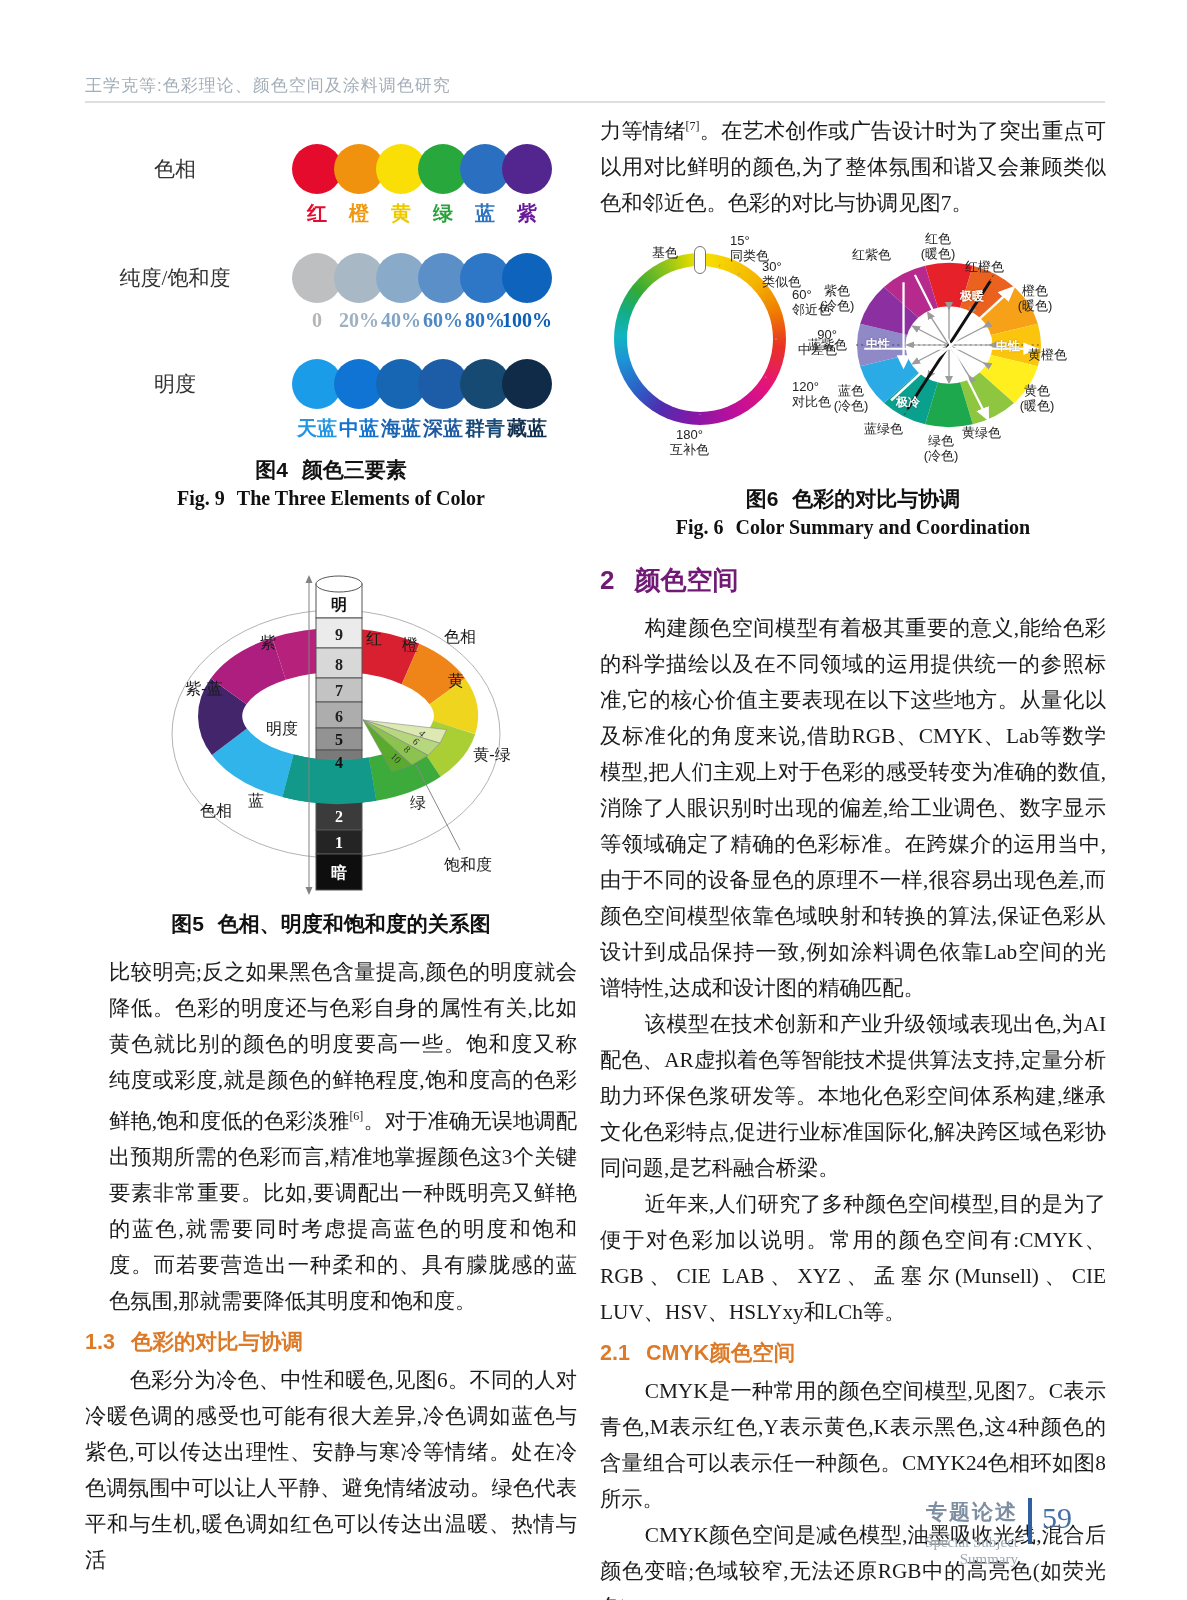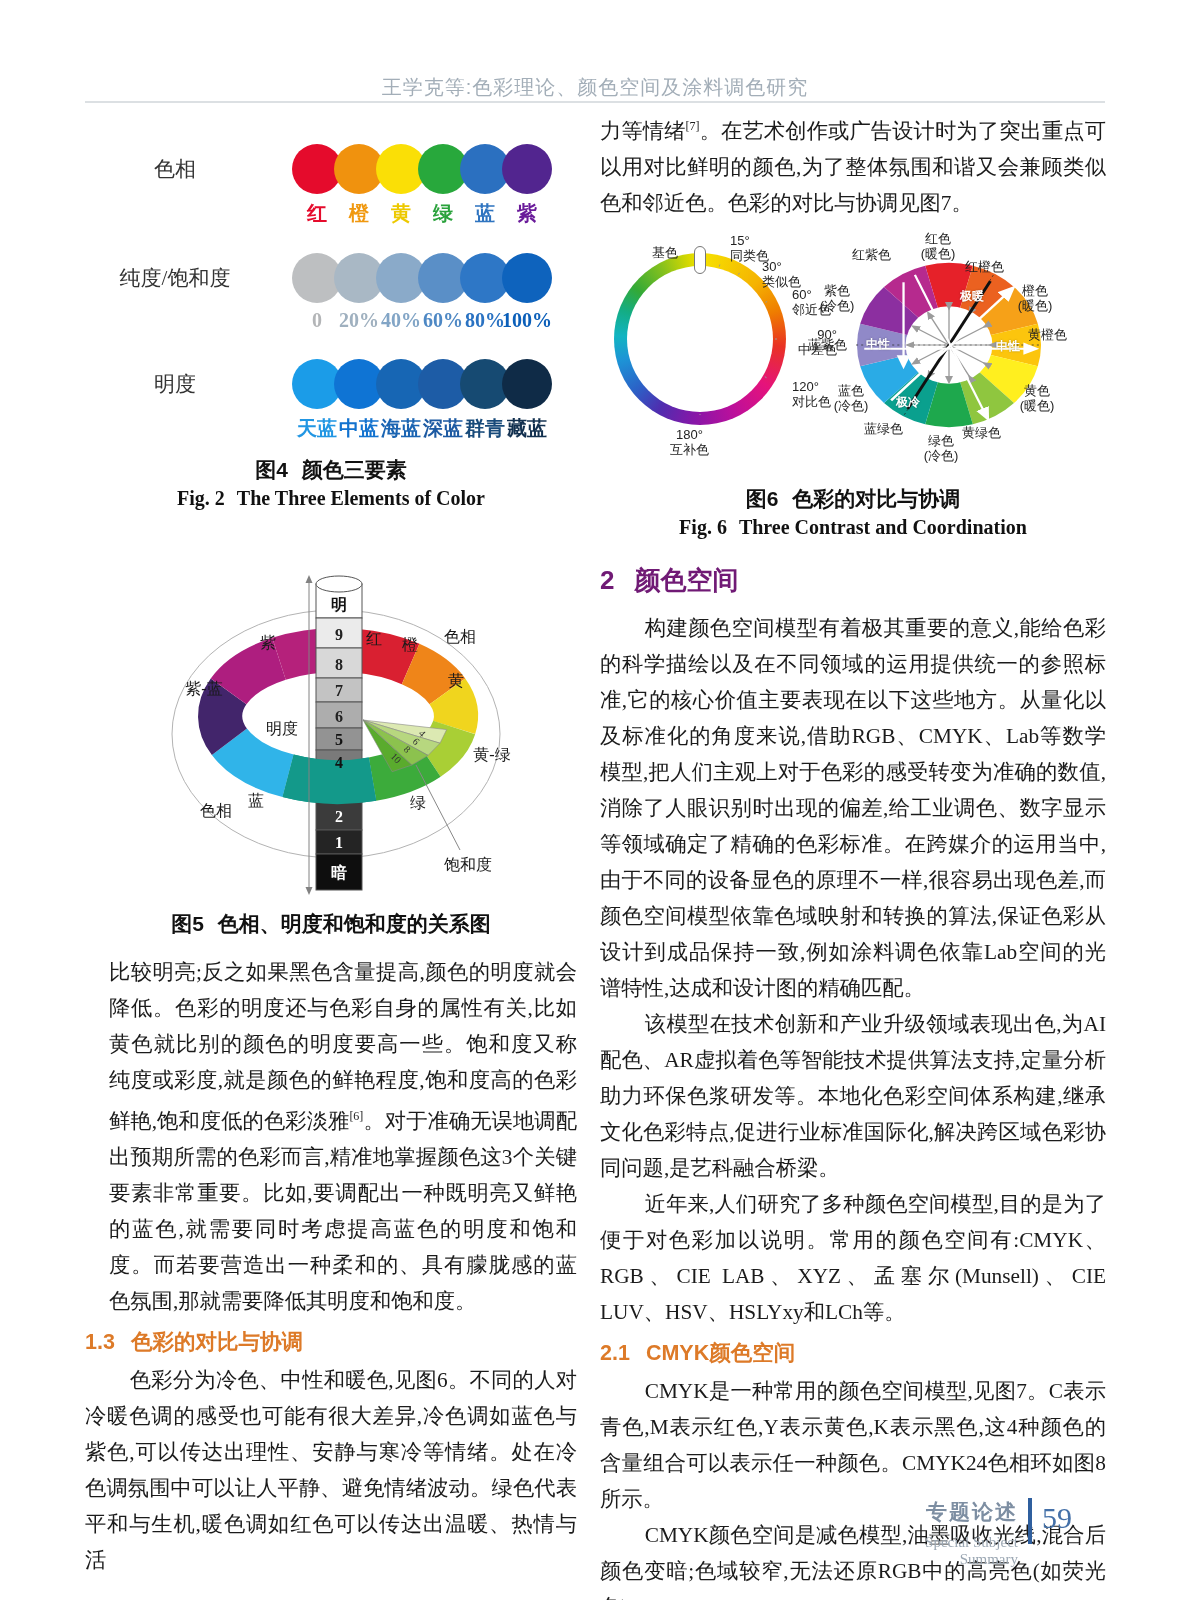--- a/index.html
+++ b/index.html
@@ -1,21 +1,21 @@
 <!DOCTYPE html>
 <html><head>
 <meta charset="utf-8">
 <style>
   html,body{margin:0;padding:0;background:#ffffff;}
   #page{position:relative;width:1187px;height:1600px;background:#fff;overflow:hidden;
         font-family:"Liberation Serif","DejaVu Serif",serif;color:#1b1b1b;}
   
-  .hdr{position:absolute;top:74px;left:85px;width:1020px;text-align:center;
+  .hdr{position:absolute;top:74px;left:85px;width:1020px;text-align:left;
        font-family:"Liberation Sans","DejaVu Sans",sans-serif;
-       font-size:20px;color:#a3aeb8;letter-spacing:1px;}
+       font-size:17px;color:#a3aeb8;letter-spacing:1px;}
   .hdr-rule{position:absolute;top:101px;left:85px;width:1020px;height:2px;background:#dcе0e3;background:#dce0e3;}
   
   #colL{position:absolute;left:85px;top:118px;width:492px;}
   #colR{position:absolute;left:600px;top:108px;width:506px;}
   .para{font-size:21.3px;line-height:36px;text-align:justify;margin:0;}
   .indent{text-indent:2.1em;}
   sup{font-size:12px;}
   .h-sub{font-family:"Liberation Sans","DejaVu Sans",sans-serif;font-weight:bold;color:#dd7a28;
          font-size:21.5px;margin:8px 0 6px 0;}
   .h-sub .no{margin-right:16px;}
@@ -136,21 +136,21 @@
             <span class="f4n" style="color: rgb(26, 100, 178);">海蓝</span>
             <span class="f4n" style="color: rgb(29, 90, 162);">深蓝</span>
             <span class="f4n" style="color: rgb(23, 74, 122);">群青</span>
             <span class="f4n" style="color: rgb(18, 48, 79);">藏蓝</span>
           </div>
         </div>
       </div>
       <div class="cap">
         <span class="no">图4</span><span>颜色三要素</span></div>
       <div class="cap-en">
-        <span class="no">Fig. 2</span><span>The Three Elements of Color</span></div>
+        <span class="no">Fig. 9</span><span>The Three Elements of Color</span></div>
     </div>
 
     <div class="f5wrap">
       <svg width="430" height="348" viewBox="0 0 430 348">
         <ellipse cx="220" cy="182" rx="164" ry="124" fill="none" stroke="#b3b3b3" stroke-width="1"></ellipse>
 
         <g fill="none" stroke-width="44">
           <path d="M238.4,98.6 A118,66 0 0 1 294.6,112" stroke="#d92031"></path>
           <path d="M294.6,112 A118,66 0 0 1 331.4,139.3" stroke="#ef8519"></path>
           <path d="M331.4,139.3 A118,66 0 0 1 338.2,175.5" stroke="#f0d51e"></path>
@@ -338,21 +338,21 @@
         <div>红色</div>
           <div>(暖色)</div>
         </div>
       <div class="rlab" style="left:365px;top:28px;">
         <div>红橙色</div>
         </div>
       <div class="rlab" style="left:406px;top:52px;width:58px;">
         <div>橙色</div>
           <div>(暖色)</div>
         </div>
-      <div class="rlab" style="left:428px;top:96px;">
+      <div class="rlab" style="left:428px;top:116px;">
         <div>黄橙色</div>
         </div>
       <div class="rlab" style="left:408px;top:152px;width:58px;">
         <div>黄色</div>
           <div>(暖色)</div>
         </div>
       <div class="rlab" style="left:362px;top:194px;">
         <div>黄绿色</div>
         </div>
       <div class="rlab" style="left:312px;top:202px;width:58px;">
@@ -374,21 +374,21 @@
           <div>(冷色)</div>
         </div>
       <div class="rlab" style="left:252px;top:16px;">
         <div>红紫色</div>
         </div>
     </div>
 
     <div class="cap">
       <span class="no">图6</span><span>色彩的对比与协调</span></div>
     <div class="cap-en">
-      <span class="no">Fig. 6</span><span>Three Contrast and Coordination</span></div>
+      <span class="no">Fig. 6</span><span>Color Summary and Coordination</span></div>
 
     <div class="h-main">
       <span class="no">2</span><span>颜色空间</span></div>
 
     <p class="para indent">构建颜色空间模型有着极其重要的意义,能给色彩的科学描绘以及在不同领域的运用提供统一的参照标准,它的核心价值主要表现在以下这些地方。从量化以及标准化的角度来说,借助RGB、CMYK、Lab等数学模型,把人们主观上对于色彩的感受转变为准确的数值,消除了人眼识别时出现的偏差,给工业调色、数字显示等领域确定了精确的色彩标准。在跨媒介的运用当中,由于不同的设备显色的原理不一样,很容易出现色差,而颜色空间模型依靠色域映射和转换的算法,保证色彩从设计到成品保持一致,例如涂料调色依靠Lab空间的光谱特性,达成和设计图的精确匹配。</p>
     <p class="para indent">该模型在技术创新和产业升级领域表现出色,为AI配色、AR虚拟着色等智能技术提供算法支持,定量分析助力环保色浆研发等。本地化色彩空间体系构建,继承文化色彩特点,促进行业标准国际化,解决跨区域色彩协同问题,是艺科融合桥梁。</p>
     <p class="para indent">近年来,人们研究了多种颜色空间模型,目的是为了便于对色彩加以说明。常用的颜色空间有:CMYK、RGB、CIE LAB、XYZ、孟塞尔(Munsell)、CIE LUV、HSV、HSLYxy和LCh等。</p>
 
     <div class="h-sub">
       <span class="no">2.1</span><span>CMYK颜色空间</span></div>

